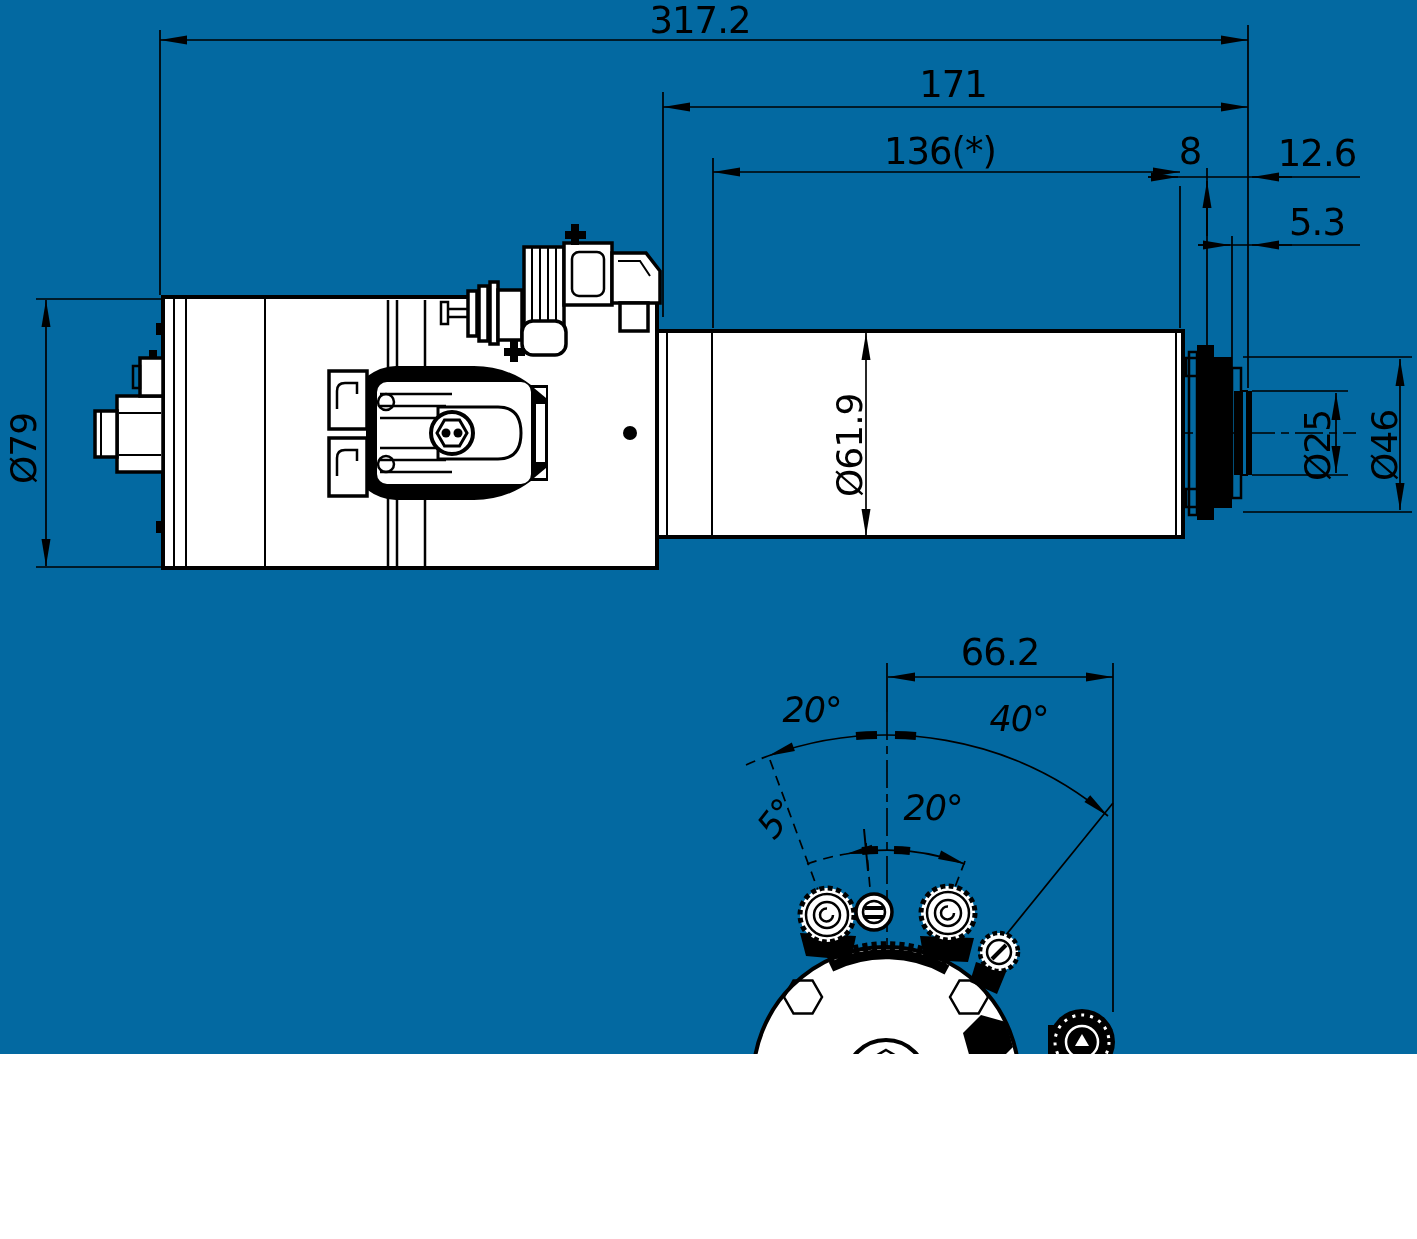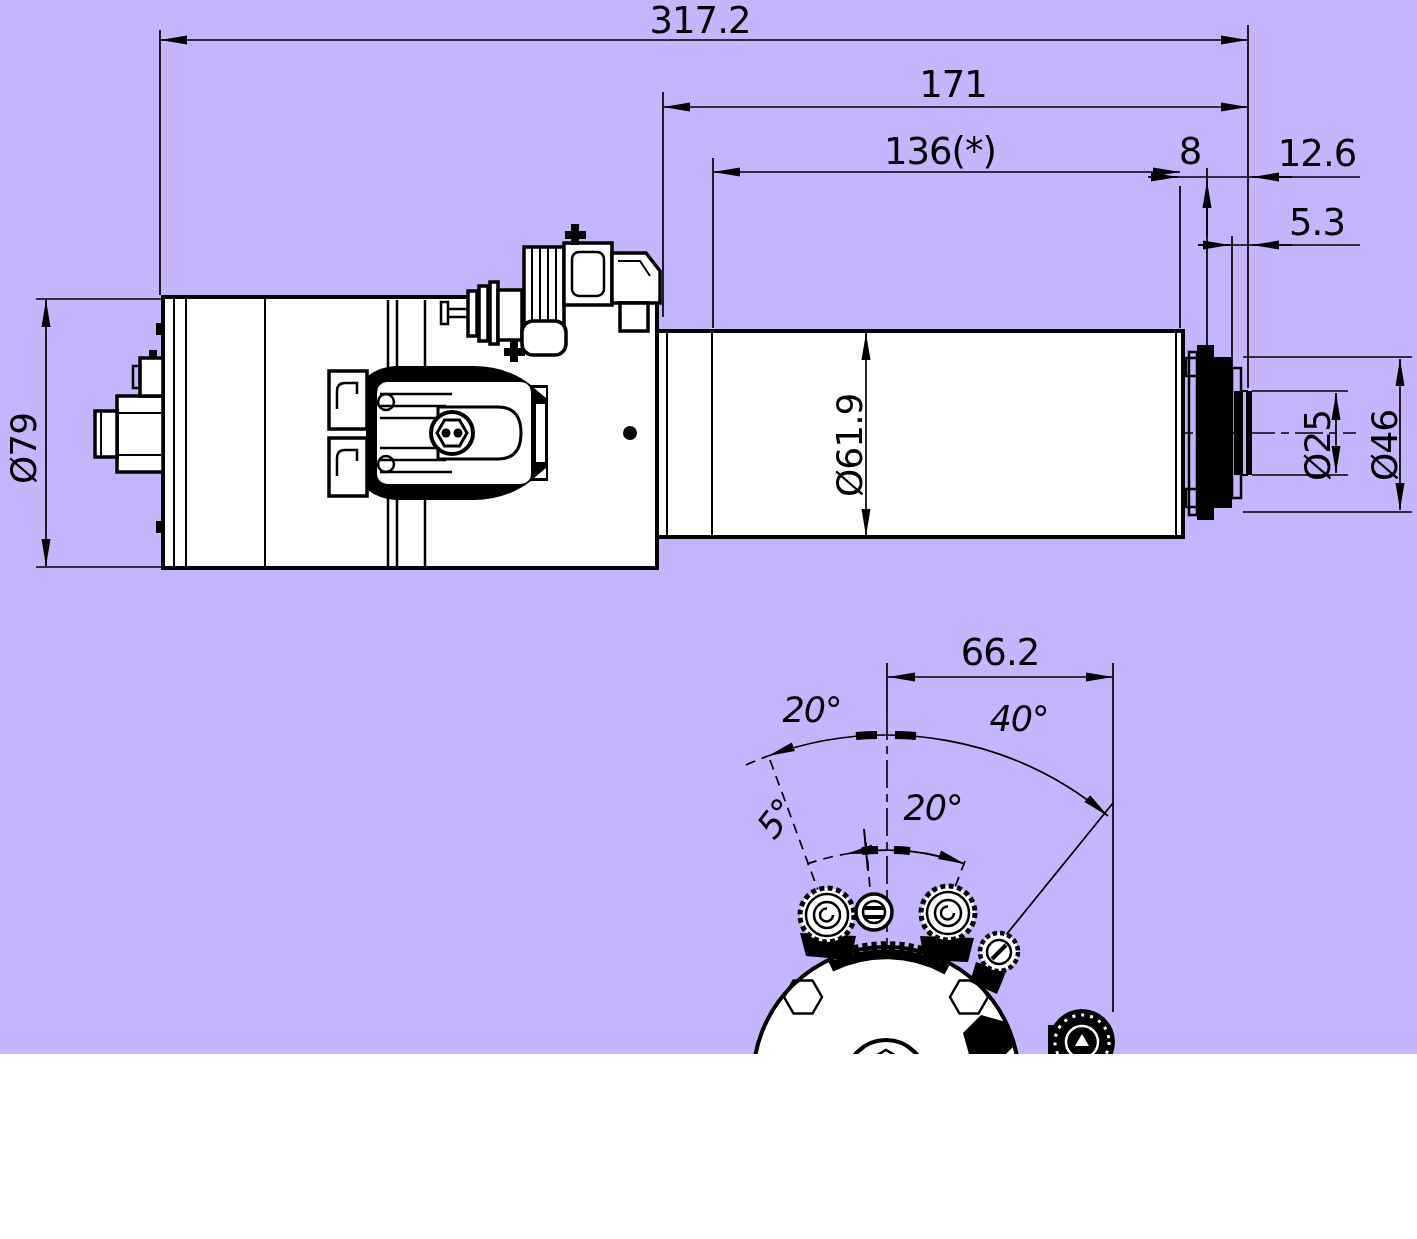--- a/index.html
+++ b/index.html
@@ -1,16 +1,16 @@
 <!DOCTYPE html>
 <html><head>
 <meta charset="utf-8">
 <style>
   html,body{margin:0;padding:0;background:#fff;}
-  .stage{position:relative;width:1417px;height:1054px;background:#c4b5fd;overflow:hidden;
+  .stage{position:relative;width:1417px;height:1054px;background:#0369a1;overflow:hidden;
          font-family:"DejaVu Sans","Liberation Sans",sans-serif;}
   svg{display:block;}
   .ol  {fill:#fff;stroke:#000;stroke-width:3.5;}
   .ol4 {fill:#fff;stroke:#000;stroke-width:4;}
   .th  {fill:none;stroke:#000;stroke-width:2;}
   .th25{fill:none;stroke:#000;stroke-width:2.5;}
   .blk {fill:#000;stroke:none;}
   .dim {fill:none;stroke:#000;stroke-width:1.7;}
   .cl  {fill:none;stroke:#000;stroke-width:1.6;stroke-dasharray:28 6 8 6;}
   .dsh {fill:none;stroke:#000;stroke-width:1.7;stroke-dasharray:10 7;}

